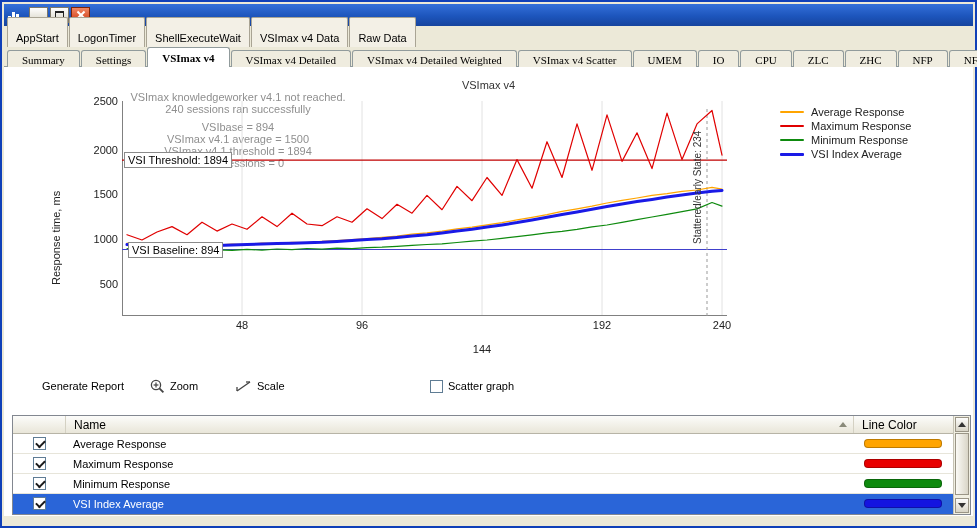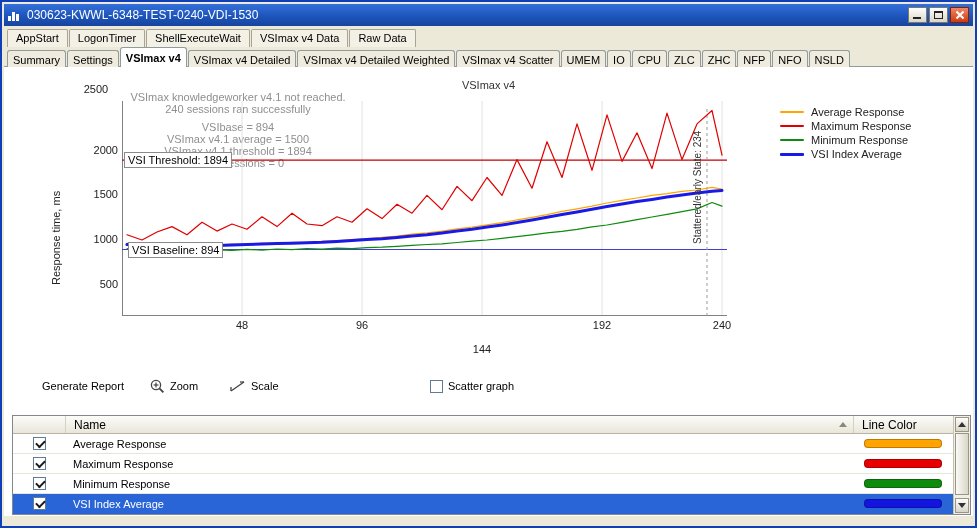--- a/index.html
+++ b/index.html
@@ -18,25 +18,25 @@
     background:linear-gradient(#fefefe,#d9d5c6);display:flex;align-items:center;justify-content:center;position:relative;}
   .win-btn.close{background:linear-gradient(#ef8663,#cf3a12);border-color:#7c2408;}
   .g-min{position:absolute;left:4px;bottom:3px;width:8px;height:2px;background:#222;}
   .g-max{width:9px;height:8px;border:1px solid #222;border-top:2px solid #222;box-sizing:border-box;}
   .g-close{position:relative;width:10px;height:10px;}
   .g-close:before,.g-close:after{content:"";position:absolute;left:4px;top:0;width:2px;height:10px;background:#fff;}
   .g-close:before{transform:rotate(45deg);}
   .g-close:after{transform:rotate(-45deg);}
   
   .tabs-top{position:absolute;top:27px;left:5px;display:flex;height:18px;align-items:flex-end;}
-  .tab1{font-size:11px;padding:2px 8px 3px;background:#f3f0e6;border:1px solid #a9a494;border-bottom:none;
+  .tab1{font-size:11px;padding:14px 8px 3px;background:#f3f0e6;border:1px solid #a9a494;border-bottom:none;
     border-radius:2px 2px 0 0;margin-right:1px;color:#000;}
   .tabs-main{position:absolute;top:46px;left:5px;display:flex;height:19px;align-items:flex-end;z-index:5;}
-  .tab2{font-size:11px;padding:3px 5px 2px;background:#efecdf;border:1px solid #919b9c;border-bottom:none;
-    border-radius:3px 3px 0 0;margin-right:1px;color:#000;box-sizing:border-box;height:17px;white-space:nowrap;}
+  .tab2{font-size:11px;padding:3px 14px 2px;background:#efecdf;border:1px solid #919b9c;border-bottom:none;
+    border-radius:3px 3px 0 0;margin-right:1px;color:#000;box-sizing:border-box;height:17px;white-space:nowrap;font-family:Liberation Serif, serif;}
   .tab2.active{background:#fff;font-weight:bold;height:20px;padding-top:4px;}
   
   .content{position:absolute;top:64px;left:2px;right:2px;height:449px;background:#fff;border-top:1px solid #919b9c;box-sizing:content-box;}
   .chart-title{position:absolute;top:12px;left:0;width:100%;text-align:center;font-size:11px;color:#333;}
   .legend{position:absolute;left:776px;top:38px;font-size:11px;color:#222;}
   .legend .li{display:flex;align-items:center;height:14px;}
   .legend .sw{width:24px;margin-right:7px;border-radius:1px;}
   .annotations{position:absolute;left:120px;top:24px;width:228px;text-align:center;font-size:11px;color:#8f8f8f;line-height:12px;}
   .annotations .sp{height:6px;}
   .plot-wrap{position:absolute;left:118px;top:34px;width:605px;height:215px;}
@@ -88,21 +88,20 @@
 <body>
 
 <div class="window">
 
   <div class="titlebar">
     <span class="title-icon">
         <i></i>
         <i></i>
         <i></i>
       </span>
-    <span class="win-title">030623-KWWL-6348-TEST-0240-VDI-1530</span>
     <span class="win-btn">
         <span class="g-min"></span>
       </span>
     <span class="win-btn">
         <span class="g-max"></span>
       </span>
     <span class="win-btn close">
         <span class="g-close"></span>
       </span>
   </div>
@@ -162,21 +161,21 @@
           <polyline points="5.0,147.5 20.0,149.8 35.0,150.7 50.0,149.8 65.0,148.9 80.0,149.9 95.0,148.9 110.0,149.4 125.0,148.4 140.0,149.1 155.0,148.0 170.0,148.6 185.0,147.5 200.0,148.2 215.0,147.1 230.0,147.7 245.0,146.6 260.0,146.2 275.0,145.3 290.0,144.4 305.0,143.5 320.0,142.8 335.0,141.5 350.0,140.1 365.0,139.0 380.0,137.4 395.0,135.6 410.0,133.9 425.0,131.9 440.0,130.3 455.0,128.3 470.0,125.8 485.0,124.0 500.0,121.3 515.0,118.7 530.0,116.0 545.0,113.3 560.0,110.6 575.0,107.9 590.0,101.5 600.0,105.1" fill="none" stroke="#0e8a0e" stroke-width="1.2" stroke-linejoin="round" stroke-linecap="round"></polyline>
           <polyline points="5.0,143.5 20.0,145.3 35.0,146.2 50.0,145.7 65.0,145.3 80.0,144.9 95.0,144.4 110.0,144.0 125.0,143.5 140.0,143.1 155.0,142.6 170.0,142.2 185.0,141.7 200.0,141.3 215.0,140.4 230.0,139.5 245.0,138.6 260.0,137.7 275.0,136.4 290.0,135.0 305.0,133.7 320.0,131.9 335.0,130.1 350.0,128.3 365.0,126.1 380.0,123.9 395.0,121.6 410.0,118.9 425.0,116.3 440.0,113.6 455.0,110.9 470.0,108.2 485.0,105.5 500.0,102.9 515.0,100.6 530.0,98.4 545.0,96.1 560.0,93.9 575.0,92.1 590.0,90.3 600.0,89.4" fill="none" stroke="#1a1ae6" stroke-width="3" stroke-linejoin="round" stroke-linecap="round"></polyline>
         </svg>
     </div>
 
     <div>
         <div class="tick ytick" style="top: 210.723px;">500</div>
         <div class="tick ytick" style="top: 166.043px;">1000</div>
         <div class="tick ytick" style="top: 121.362px;">1500</div>
         <div class="tick ytick" style="top: 76.6809px;">2000</div>
-        <div class="tick ytick" style="top: 16px; text-align: center;">2500</div>
+        <div class="tick ytick" style="top: 28px;">2500</div>
       </div>
     <div>
         <div class="tick xtick" style="left: 223px;">48</div>
         <div class="tick xtick" style="left: 343px;">96</div>
         <div class="tick xtick" style="left: 463px; margin-top: 24px;">144</div>
         <div class="tick xtick" style="left: 583px;">192</div>
         <div class="tick xtick" style="left: 703px;">240</div>
       </div>
 
     <div class="y-axis-label">Response time, ms</div>
@@ -210,21 +209,21 @@
       </div>
       <div class="tb-item" style="left:146px;">
         <svg width="15" height="15" viewBox="0 0 15 15">
           <circle cx="6" cy="6" r="4.6" fill="none" stroke="#444" stroke-width="1.3"></circle>
           <line x1="6" y1="3.6" x2="6" y2="8.4" stroke="#444" stroke-width="1.2"></line>
           <line x1="3.6" y1="6" x2="8.4" y2="6" stroke="#444" stroke-width="1.2"></line>
           <line x1="9.4" y1="9.4" x2="13.4" y2="13.4" stroke="#444" stroke-width="1.8"></line>
         </svg>
         <span>Zoom</span>
       </div>
-      <div class="tb-item" style="left:226px;">
+      <div class="tb-item" style="left:232px;">
         <svg width="16" height="13" viewBox="0 0 16 13">
           <line x1="1" y1="11" x2="14" y2="2" stroke="#444" stroke-width="1.3"></line>
           <line x1="1" y1="11" x2="1" y2="7" stroke="#444" stroke-width="1.3"></line>
           <line x1="14" y1="2" x2="10" y2="2" stroke="#444" stroke-width="1.3"></line>
         </svg>
         <span>Scale</span>
       </div>
       <div class="tb-item" style="left:426px;">
         <span class="cb"></span>
         <span>Scatter graph</span>

